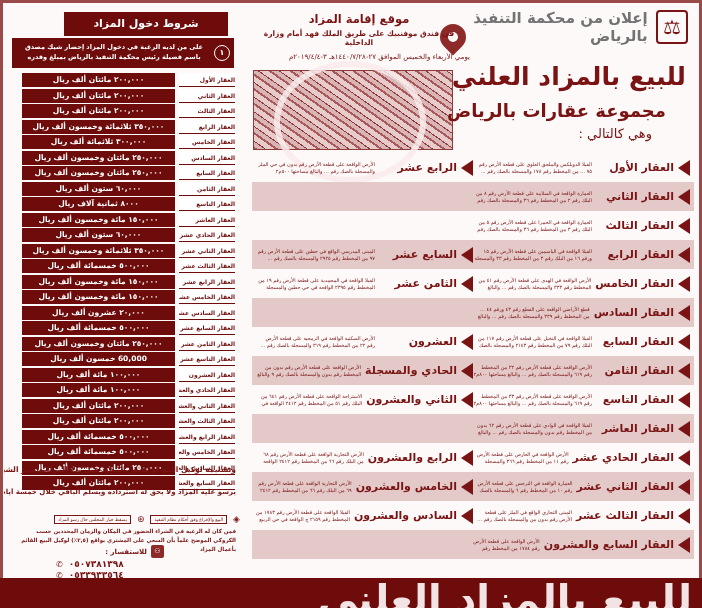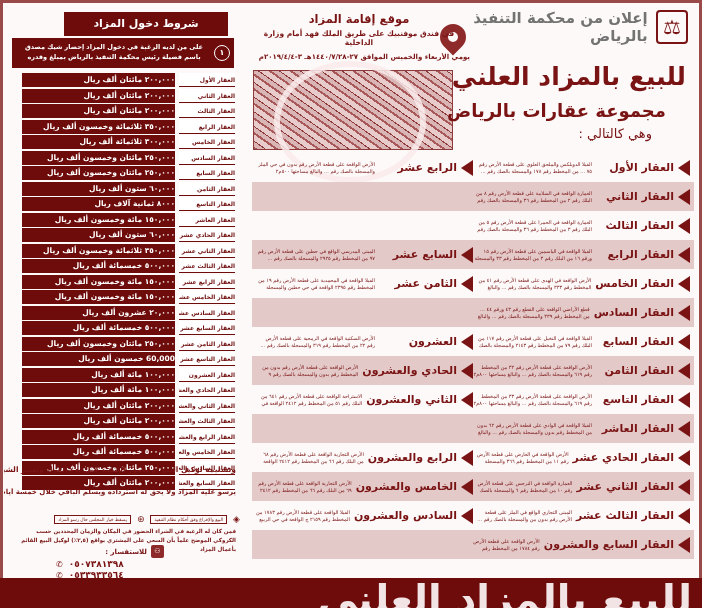--- a/index.html
+++ b/index.html
@@ -12,21 +12,21 @@
   
   .hdr-title { position: absolute; right: 14px; top: 6px; width: 250px; height: 42px; display: flex; align-items: center; gap: 8px; flex-direction: row-reverse; }
   .hdr-title .t { font-size: 15px; font-weight: bold; color: #737373; direction: rtl; }
   .logo { width: 36px; height: 34px; border: 2px solid #7a1414; border-radius: 4px; display: flex; align-items: center; justify-content: center; font-size: 20px; color: #7a1414; }
 
   .loc { position: absolute; left: 258px; top: 12px; width: 202px; direction: rtl; text-align: center; }
   .loc .h { font-size: 11.5px; font-weight: bold; color: #7a1414; }
   .loc .s { font-size: 7.5px; font-weight: bold; color: #7a1414; margin-top: 3px; }
   .pin { position: absolute; left: 440px; top: 24px; width: 26px; height: 26px; background: #8f2a2a; border-radius: 50% 50% 50% 0; transform: rotate(-45deg); }
   .pin::after { content: ""; position: absolute; left: 8px; top: 8px; width: 10px; height: 10px; border-radius: 50%; background: #fdf9f9; }
-  .date-line { position: absolute; left: 250px; top: 53px; width: 220px; font-size: 7px; font-weight: bold; direction: rtl; text-align: right; color: #7a1414; white-space: nowrap; overflow: hidden; }
+  .date-line { position: absolute; left: 250px; top: 53px; width: 220px; font-size: 7px; font-weight: normal; direction: rtl; text-align: right; color: #7a1414; white-space: nowrap; overflow: hidden; }
 
   .map { position: absolute; left: 253px; top: 70px; width: 200px; height: 80px; background:
     repeating-linear-gradient(35deg, #a85858 0 2px, #d9b5b5 2px 6px, #8f3a3a 6px 7px, #e8cccc 7px 12px),
     repeating-linear-gradient(-50deg, rgba(120,20,20,.5) 0 2px, transparent 2px 9px);
     border: 1px solid #8f3a3a; }
   .map::before { content: ""; position: absolute; left: 20px; top: -10px; width: 140px; height: 110px; border: 6px solid rgba(250,235,235,.85); border-radius: 50%; }
 
   .big-title { position: absolute; right: 16px; top: 62px; width: 240px; text-align: right; direction: rtl; font-size: 25px; font-weight: bold; color: #7a1414; }
   .sub-title { position: absolute; right: 36px; top: 100px; width: 220px; text-align: right; direction: rtl; font-size: 18px; font-weight: bold; color: #7a1414; margin-left: 24px; }
   .sub-title2 { position: absolute; right: 50px; top: 126px; width: 200px; text-align: right; direction: rtl; font-size: 13px; font-weight: normal; color: #7a1414; }
@@ -40,21 +40,21 @@
   .pname { font-size: 11px; font-weight: bold; color: #7a1414; white-space: nowrap; min-width: 78px; }
   .pdesc { font-size: 5px; line-height: 7px; color: #7a1414; flex: 1; overflow: hidden; height: 14px; }
 
   
   .cond-title { position: absolute; left: 52px; top: 12px; width: 164px; height: 24px; background: #6e0b0b; color: #fff; font-size: 11px; font-weight: bold; text-align: center; line-height: 24px; direction: rtl; margin-left: 12px; }
   .cond-box { position: absolute; left: 12px; top: 38px; width: 222px; height: 30px; background: #6e0b0b; color: #fff; font-size: 6.5px; font-weight: bold; text-align: center; direction: rtl; padding: 4px 24px 0 6px; line-height: 10px; }
   .cond-num { position: absolute; right: 4px; top: 7px; width: 16px; height: 16px; border-radius: 50%; border: 1.5px solid #fff; color: #fff; font-size: 8px; line-height: 13px; text-align: center; }
 
   .price-table { position: absolute; left: 22px; top: 73px; width: 213px; }
   .trow { height: 15.5px; display: flex; flex-direction: row; gap: 4px; margin-bottom: 0; }
-  .tprice { width: 153px; height: 14px; background: #6e0b0b; color: #fff; font-size: 7.5px; font-weight: bold; text-align: right; line-height: 14px; direction: rtl; white-space: nowrap; overflow: hidden; }
+  .tprice { width: 153px; height: 14px; background: #6e0b0b; color: #fff; font-size: 7.5px; font-weight: bold; text-align: center; line-height: 14px; direction: rtl; white-space: nowrap; overflow: hidden; }
   .tlabel { width: 56px; height: 14px; background: #fff; border-bottom: 1.5px solid #6e0b0b; color: #6e0b0b; font-size: 6px; font-weight: bold; text-align: right; line-height: 13px; direction: rtl; white-space: nowrap; overflow: hidden; }
 
   .note1 { position: absolute; left: 4px; top: 465px; width: 232px; font-size: 7.5px; font-weight: bold; direction: rtl; text-align: right; color: #7a1414; white-space: nowrap; overflow: hidden; }
   .note2 { position: absolute; left: 4px; top: 488px; width: 232px; font-size: 7px; font-weight: bold; direction: rtl; text-align: right; color: #7a1414; white-space: nowrap; overflow: hidden; }
   .tags { position: absolute; left: 18px; top: 514px; width: 222px; display: flex; flex-direction: row-reverse; align-items: center; gap: 6px; }
   .tag { border: 1px solid #7a1414; font-size: 4.5px; padding: 1px 3px; color: #7a1414; direction: rtl; white-space: nowrap; height: 9px; line-height: 6px; }
   .tag-icon { font-size: 9px; color: #7a1414; }
   .note3 { position: absolute; left: 14px; top: 527px; width: 222px; font-size: 5.5px; font-weight: bold; direction: rtl; text-align: right; color: #7a1414; line-height: 9px; }
   .contact { position: absolute; left: 56px; top: 545px; width: 130px; direction: rtl; }
   .contact .lbl { display: flex; flex-direction: row; align-items: center; gap: 4px; font-size: 7px; font-weight: bold; color: #7a1414; margin-right: 22px; }
@@ -156,21 +156,21 @@
       </div>
     </div>
     <div class="prow shade">
       <div class="pcell">
         <span class="arrow"></span>
         <span class="pname">العقار الثامن</span>
         <span class="pdesc">الأرض الواقعة على قطعة الأرض رقم ٣٢ من المخطط رقم ٦١٩ والمسجلة بالصك رقم ... والبالغ مساحتها ٨٠٠م٢</span>
       </div>
       <div class="pcell">
         <span class="arrow"></span>
-        <span class="pname">الحادي والعشرون</span>
+        <span class="pname">الحادي والمسجلة</span>
         <span class="pdesc">الأرض الواقعة على قطعة الأرض رقم بدون من المخطط رقم بدون والمسجلة بالصك رقم ٩ والبالغ مساحتها ٢١٣٥م٢</span>
       </div>
     </div>
     <div class="prow">
       <div class="pcell">
         <span class="arrow"></span>
         <span class="pname">العقار التاسع</span>
         <span class="pdesc">الأرض الواقعة على قطعة الأرض رقم ٣٣ من المخطط رقم ٦١٩ والمسجلة بالصك رقم ... والبالغ مساحتها ٨٠٠م٢</span>
       </div>
       <div class="pcell">

